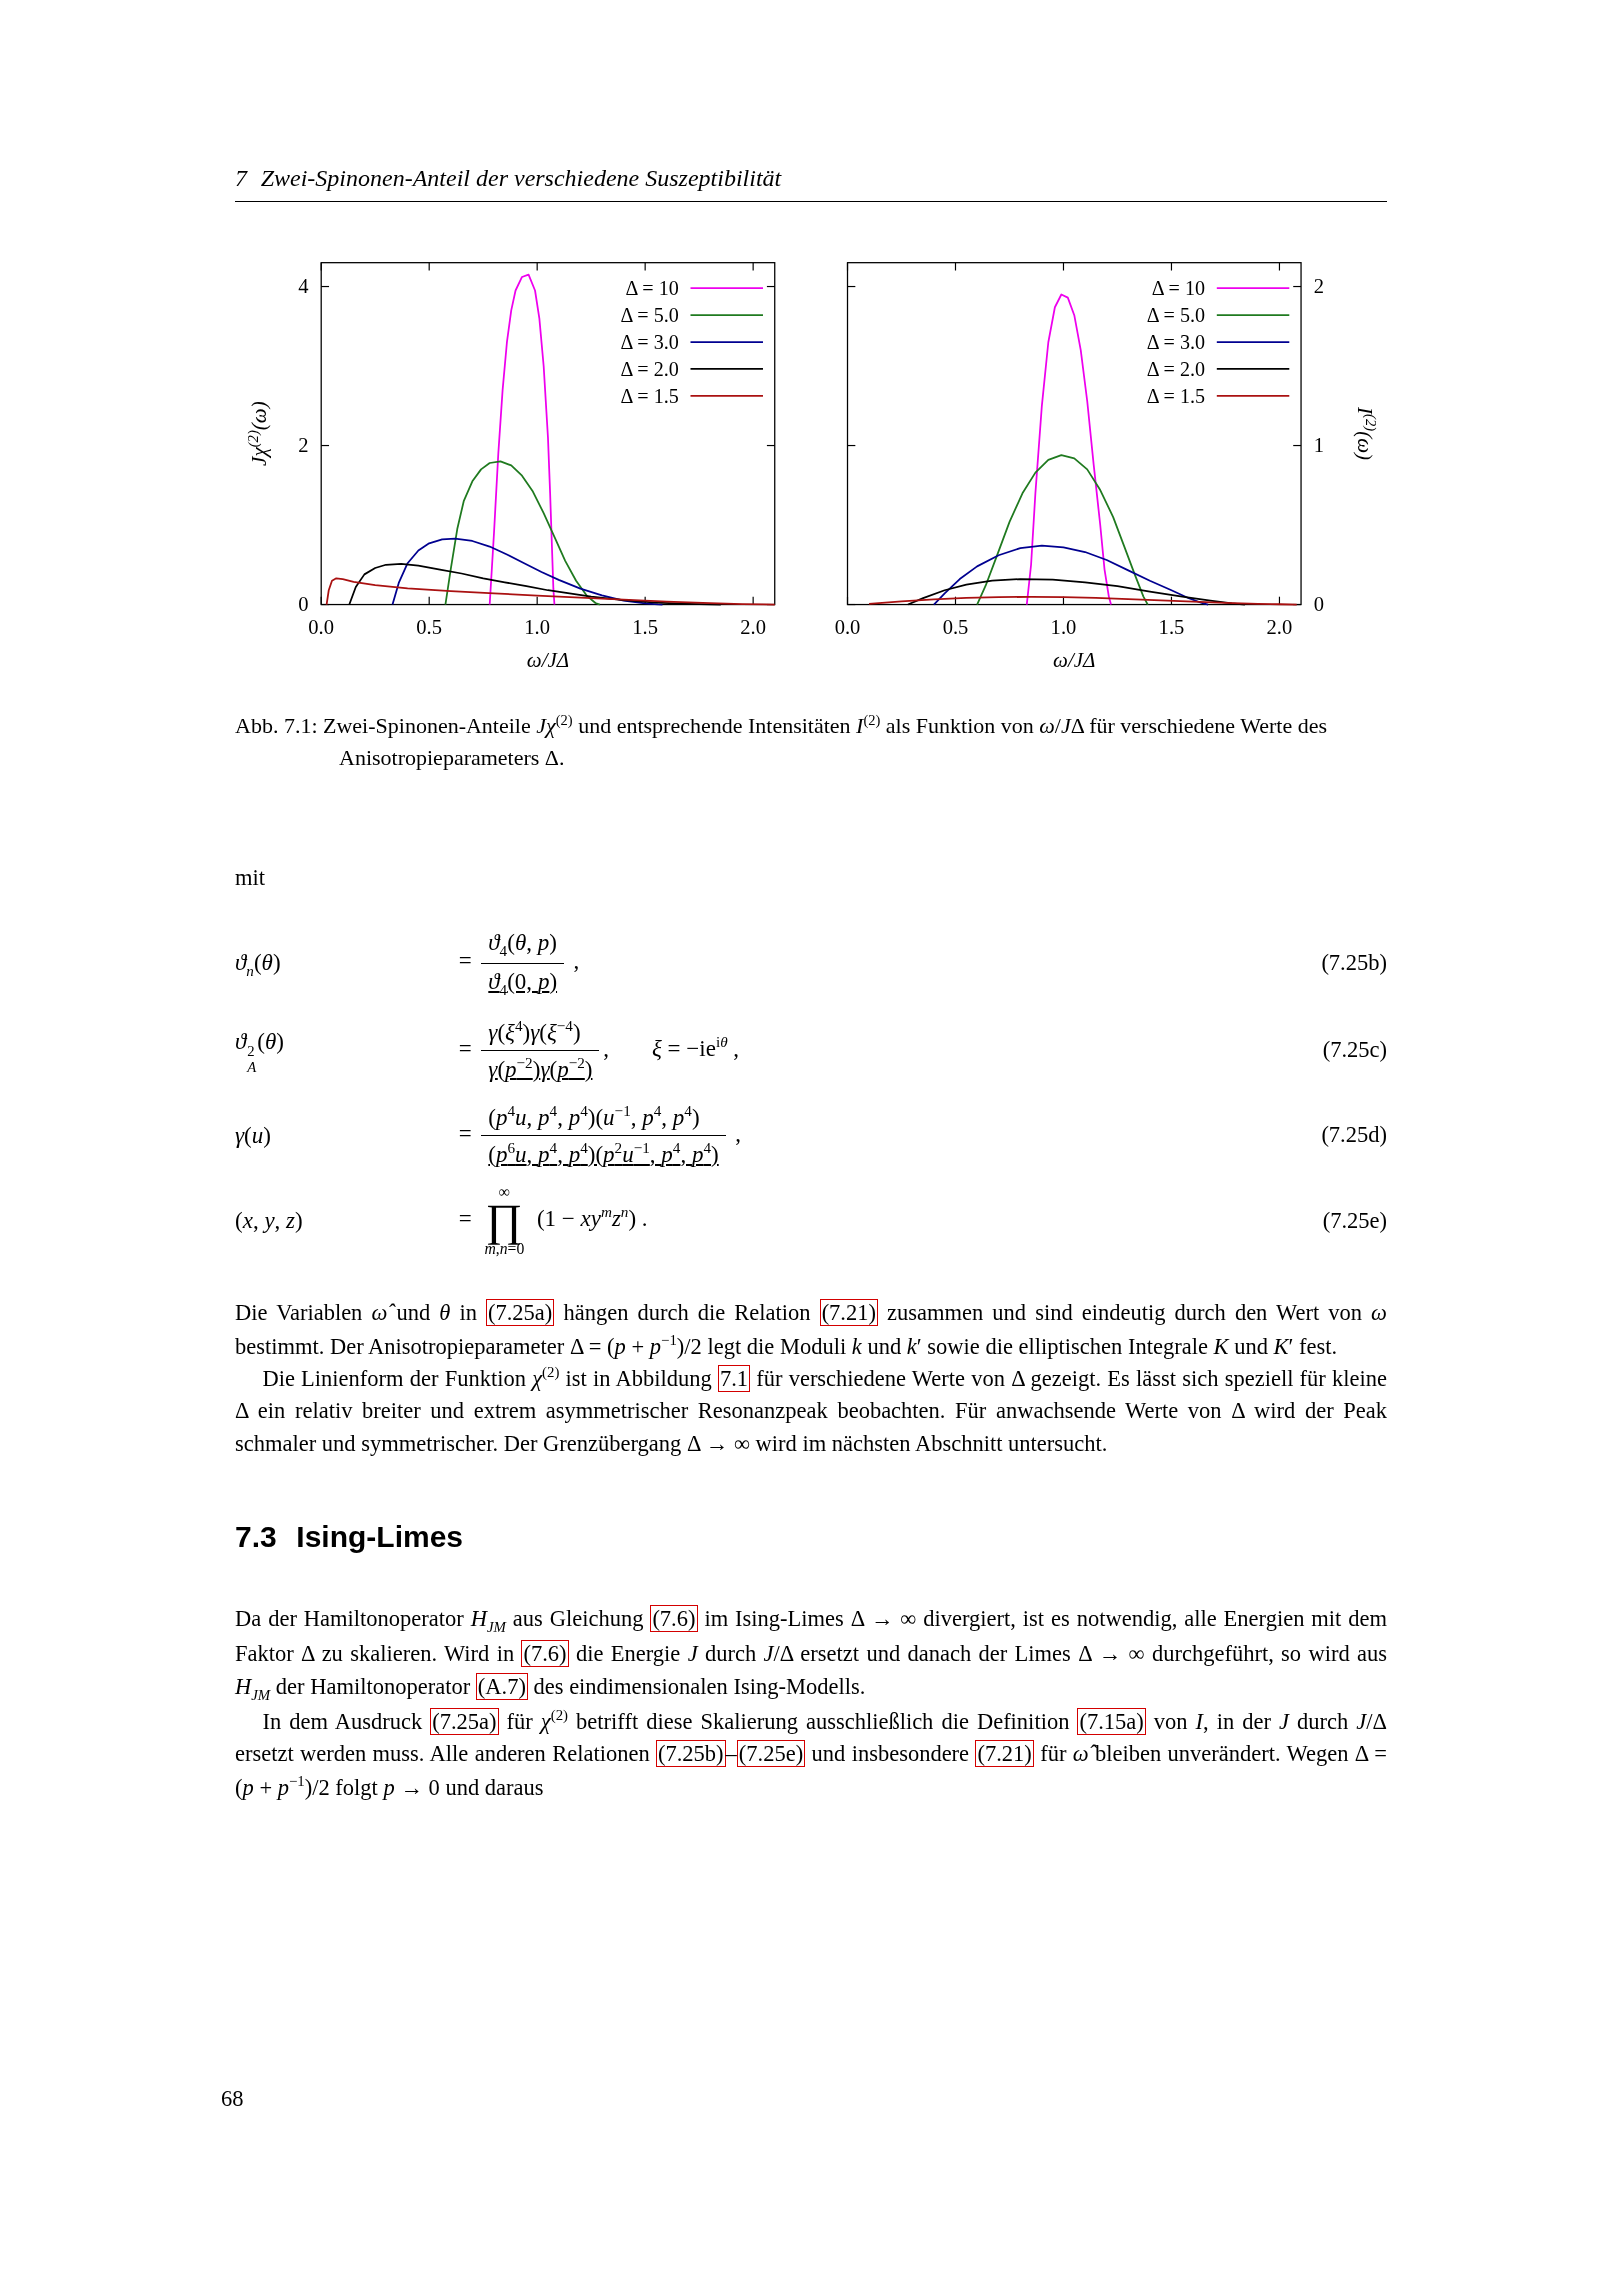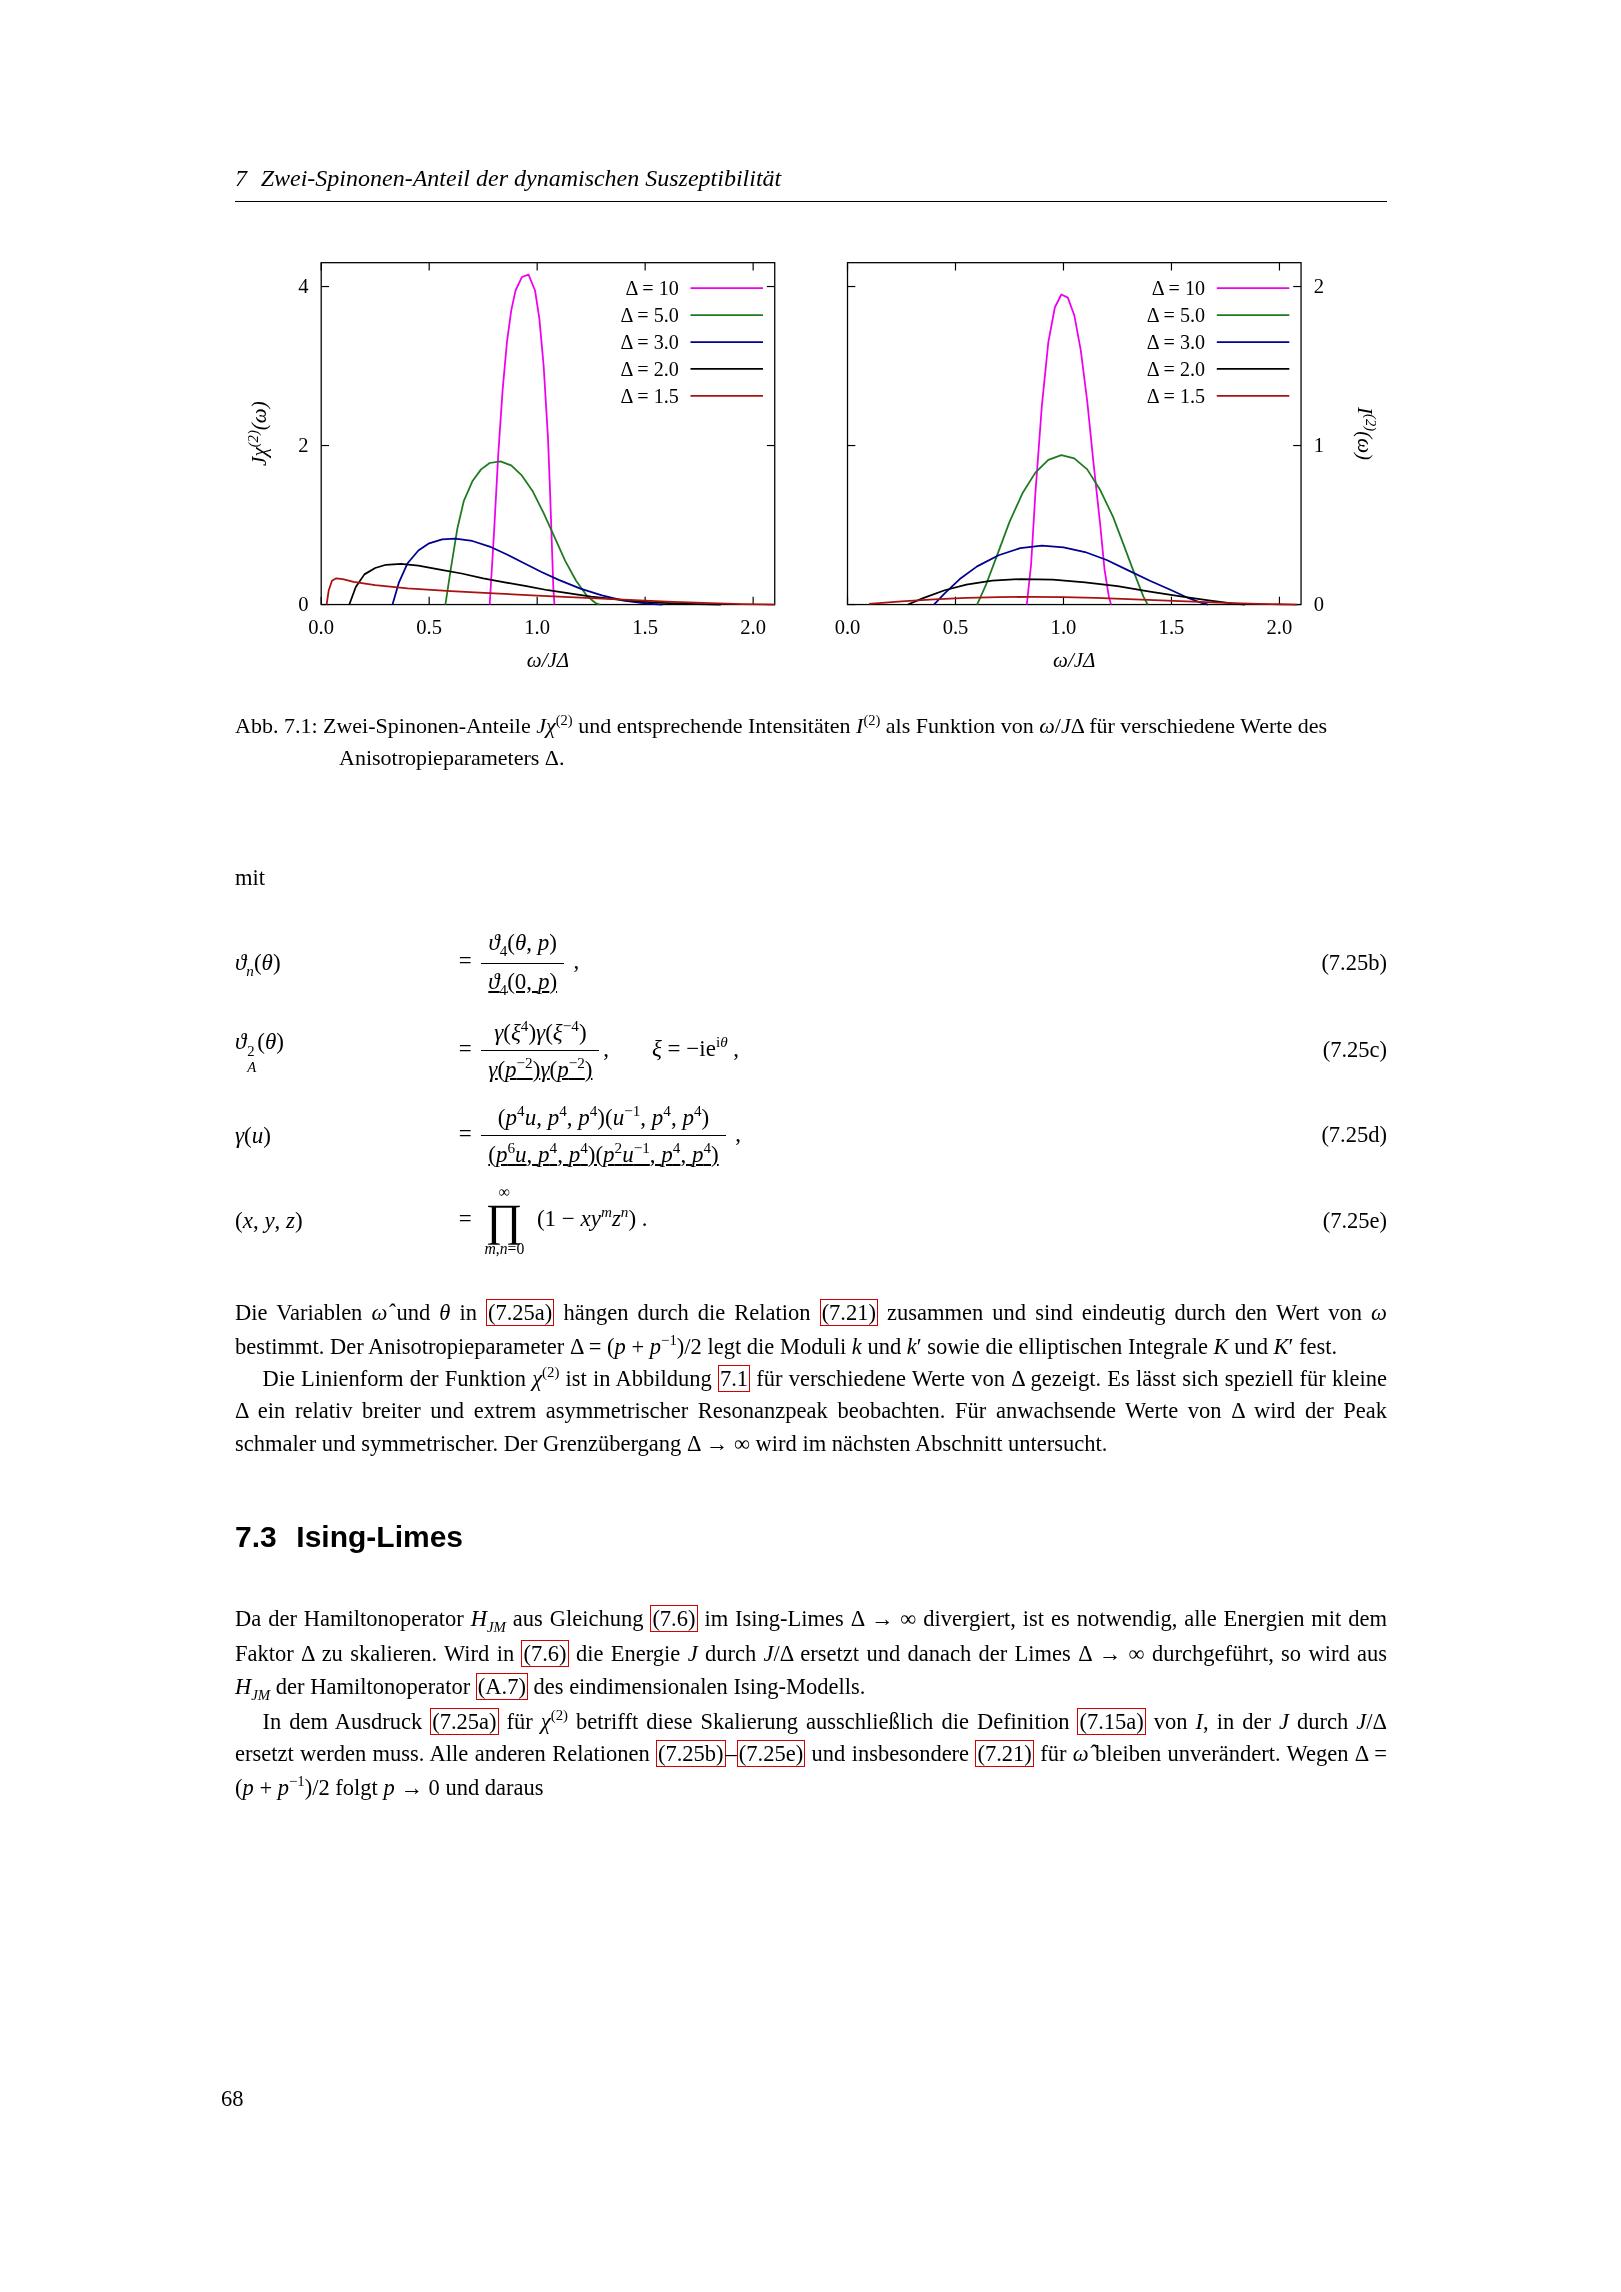--- a/index.html
+++ b/index.html
@@ -25,21 +25,21 @@
   .para{text-align:justify;}
   .p1{margin-top:40px;}
   .indent{text-indent:27.4px;}
 
   
   .equations{margin-top:31px;}
   .eq-row{position:relative;display:flex;align-items:center;font-size:23px;margin:12.7px 0;}
   .eq-lhs{flex:0 0 214px;text-align:left;}
   .eq-rhs{padding-left:9.8px;}
   .eq-number{position:absolute;right:0;top:50%;transform:translateY(-50%);font-size:22.5px;}
-  .frac{display:inline-block;vertical-align:middle;text-align:center;margin:0 3.9px;}
+  .frac{display:inline-block;vertical-align:middle;text-align:left;margin:0 3.9px;}
   .frac .num,.frac .den{display:block;padding:1px 6.9px;}
   .frac .den{border-top:1.6px solid #000;text-decoration:underline;}
   sup,sub{font-size:0.66em;}
   .ss{display:inline-flex;flex-direction:column;align-items:flex-start;
       font-size:0.64em;line-height:1.1;vertical-align:-0.45em;margin:0 1px;}
   .prod{display:inline-flex;flex-direction:column;align-items:center;
         vertical-align:middle;line-height:1;margin:0 6.9px;}
   .prod .psym{font-size:45px;line-height:0.92;}
   .prod .plim{font-size:15.7px;}
   .gap{display:inline-block;width:43px;}
@@ -54,21 +54,21 @@
   .pageno{position:absolute;left:221px;top:2086px;font-size:22.5px;}
 </style>
 </head>
 <body>
 
 <div class="page">
 
   <header>
     <div class="running-header">
       <span>7</span>
-      <span>Zwei-Spinonen-Anteil der dynamischen Suszeptibilität</span>
+      <span>Zwei-Spinonen-Anteil der verschiedene Suszeptibilität</span>
     </div>
     <hr class="header-rule">
   </header>
 
   <figure class="figure">
     <div class="plots">
       <svg width="564" height="436" viewBox="0 0 575 445">
           <rect x="88" y="18" width="463" height="349" fill="none" stroke="#000" stroke-width="1.3"></rect>
           <line x1="88" y1="367" x2="88" y2="359" stroke="#000" stroke-width="1.2"></line>
           <line x1="88" y1="18" x2="88" y2="26" stroke="#000" stroke-width="1.2"></line>

